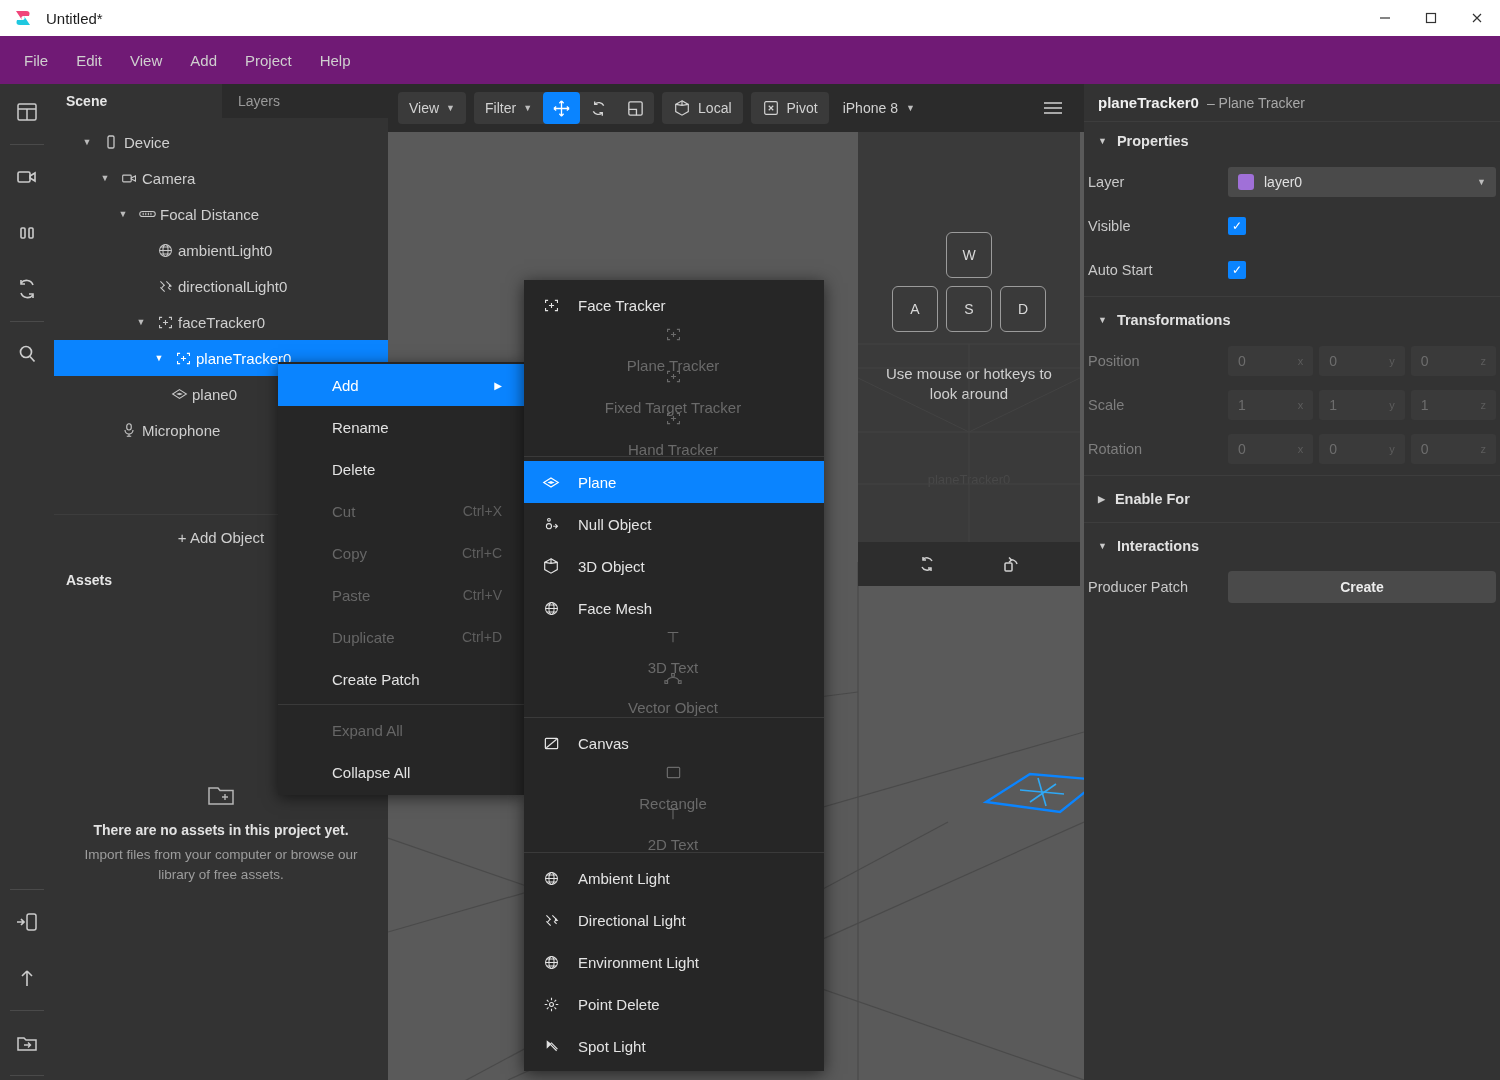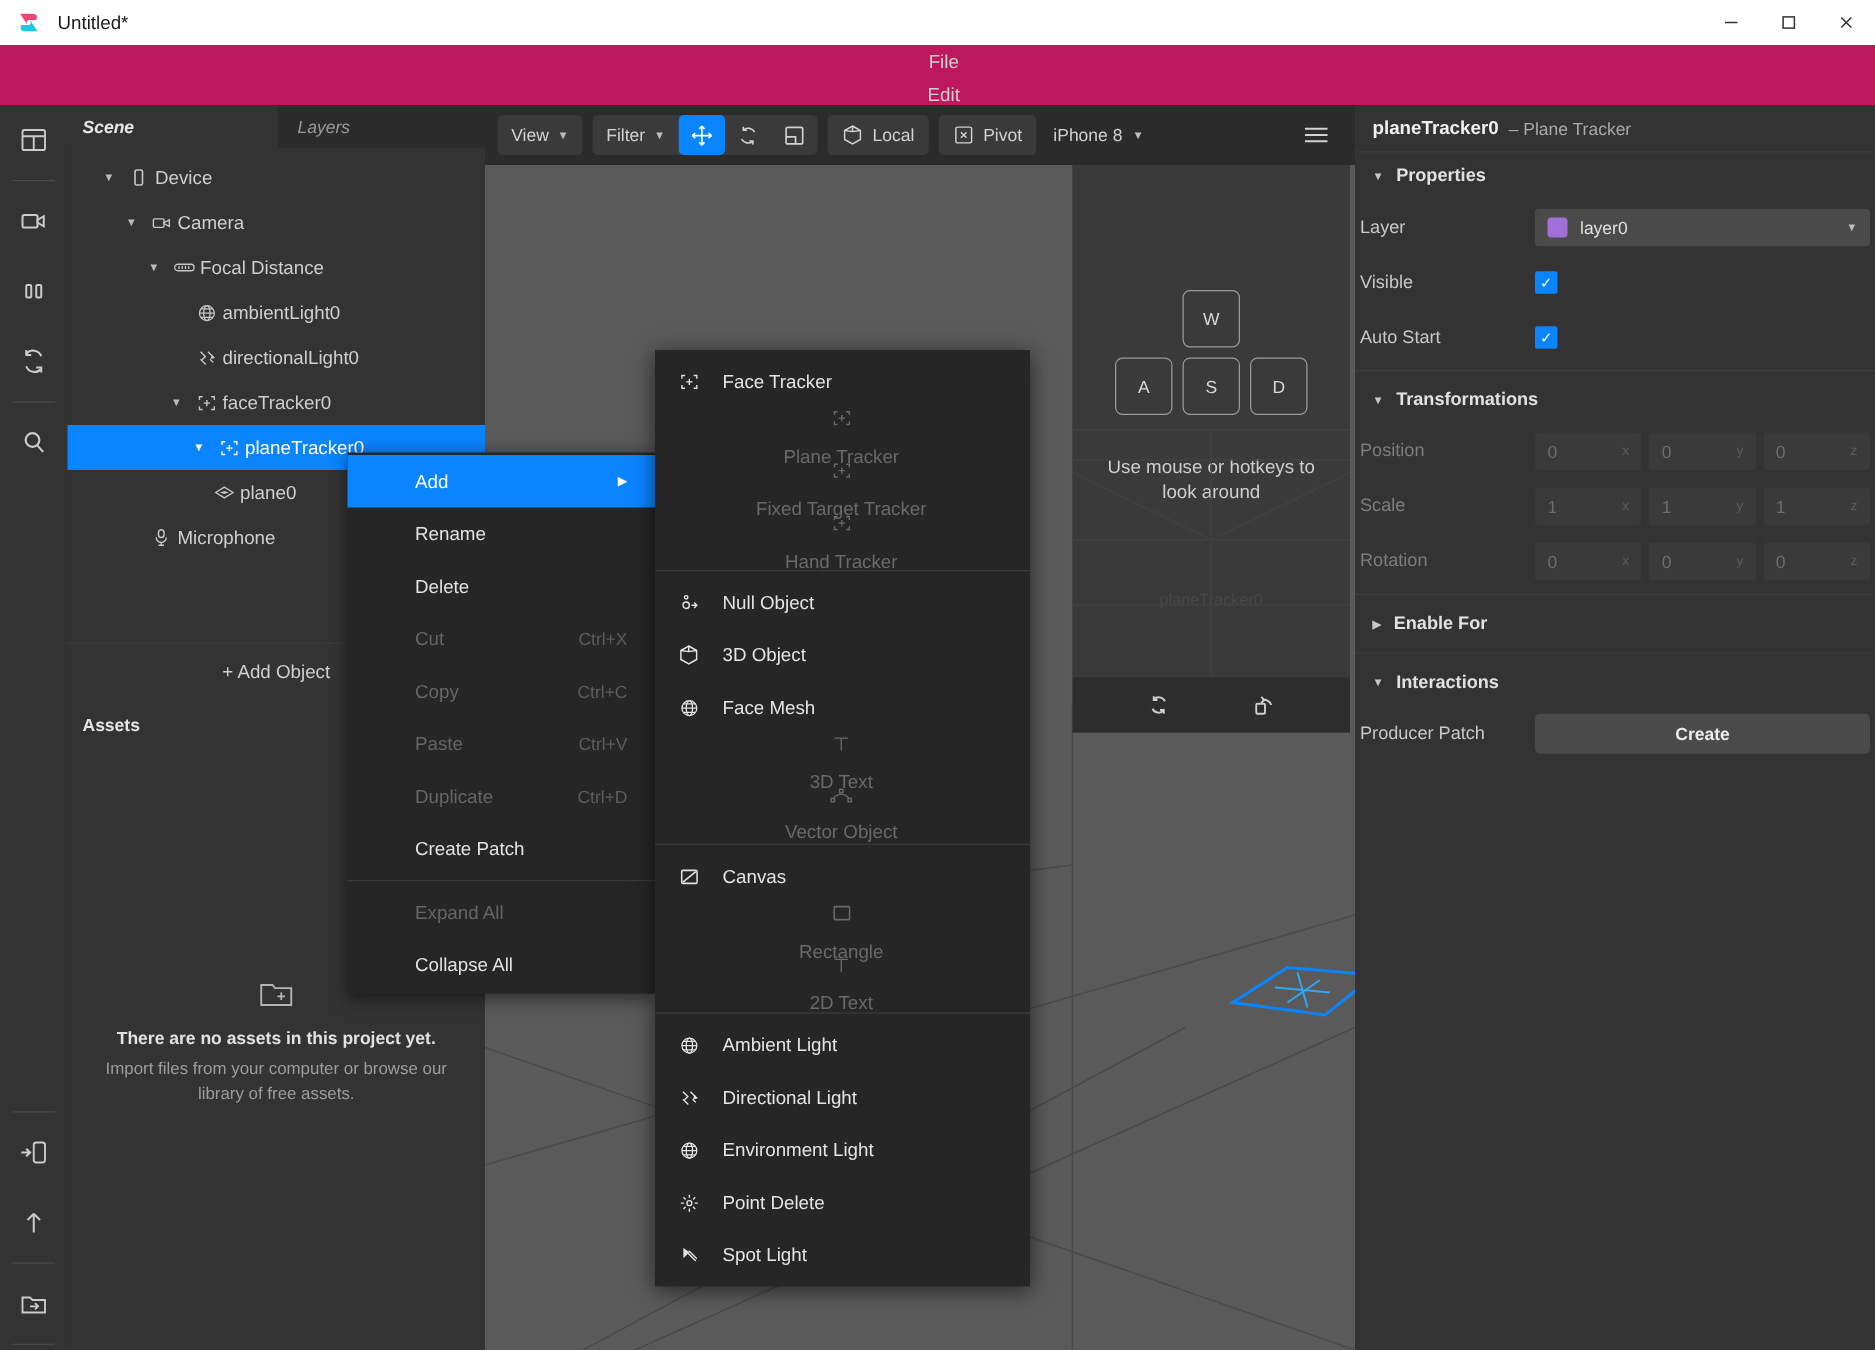--- a/index.html
+++ b/index.html
@@ -22,21 +22,21 @@
   .tb-title { margin-left: 12px; color: #1c1c1c; font-size: 15px; }
   .tb-controls { margin-left: auto; display: flex; height: 36px; }
   .tb-btn {
     width: 46px; height: 36px; display: flex; align-items: center;
     justify-content: center; color: #2b2b2b;
   }
 
   
   .menubar {
     position: absolute; left: 0; top: 36px; width: 1500px; height: 48px;
-    background: #be185d; display: flex; align-items: center; padding-left: 10px; flex-direction: column;
+    background: #701a75; display: flex; align-items: center; padding-left: 10px;
   }
   .menu-item {
     padding: 5px 14px; color: #cfcfcf; font-size: 15px; cursor: default;
   }
 
   
   .rail {
     position: absolute; left: 0; top: 84px; width: 54px; height: 996px;
     background: #333333; display: flex; flex-direction: column; align-items: center;
   }
@@ -45,21 +45,21 @@
     color: #cccccc;
   }
   .rail-sep { width: 34px; height: 1px; background: #4a4a4a; margin: 4px 0; }
   .rail-spacer { flex: 1; }
 
   
   .scene-panel {
     position: absolute; left: 54px; top: 84px; width: 334px; height: 476px;
     background: #333333;
   }
-  .panel-tabs { display: flex; height: 34px; font-style: italic; }
+  .panel-tabs { display: flex; height: 34px; }
   .panel-tab {
     padding: 0 22px; height: 34px; display: flex; align-items: center;
     font-size: 14px; font-weight: bold; color: #e6e6e6; background: #333333;
   }
   .panel-tab.inactive { background: #2b2b2b; color: #9a9a9a; font-weight: normal; }
   .tree { padding-top: 6px; }
   .tree-row {
     height: 36px; display: flex; align-items: center; font-size: 15px;
     color: #cfcfcf; padding-right: 8px; white-space: nowrap;
   }
@@ -787,20 +787,29 @@
         <svg width="17" height="17" viewBox="0 0 20 20" fill="none" stroke="#6a6a6a" stroke-width="1.3">
             <path d="M3 7V4h3M17 7V4h-3M3 13v3h3M17 13v3h-3"></path>
             <path d="M10 7v6M7 10h6"></path>
           </svg>
       </span>
       <span>Hand Tracker</span>
     </div>
 
     <div class="sub-sep"></div>
 
+    <div class="sub-item hl">
+      <span class="sub-ico">
+        <svg width="20" height="15" viewBox="0 0 22 14" fill="none" stroke="#ffffff" stroke-width="1.3">
+            <path d="M11 2l8 5-8 5-8-5z"></path>
+            <path d="M11 5.3l4 1.7-4 1.7-4-1.7z" fill="#ffffff" stroke="none"></path>
+          </svg>
+      </span>
+      <span>Plane</span>
+    </div>
     <div class="sub-item">
       <span class="sub-ico">
         <svg width="17" height="17" viewBox="0 0 20 20" fill="none" stroke="#e4e4e4" stroke-width="1.3">
             <circle cx="7" cy="4.5" r="1.6"></circle>
             <circle cx="7" cy="12" r="3"></circle>
             <path d="M12 12h5M14.5 9.5L17 12l-2.5 2.5"></path>
           </svg>
       </span>
       <span>Null Object</span>
     </div>

